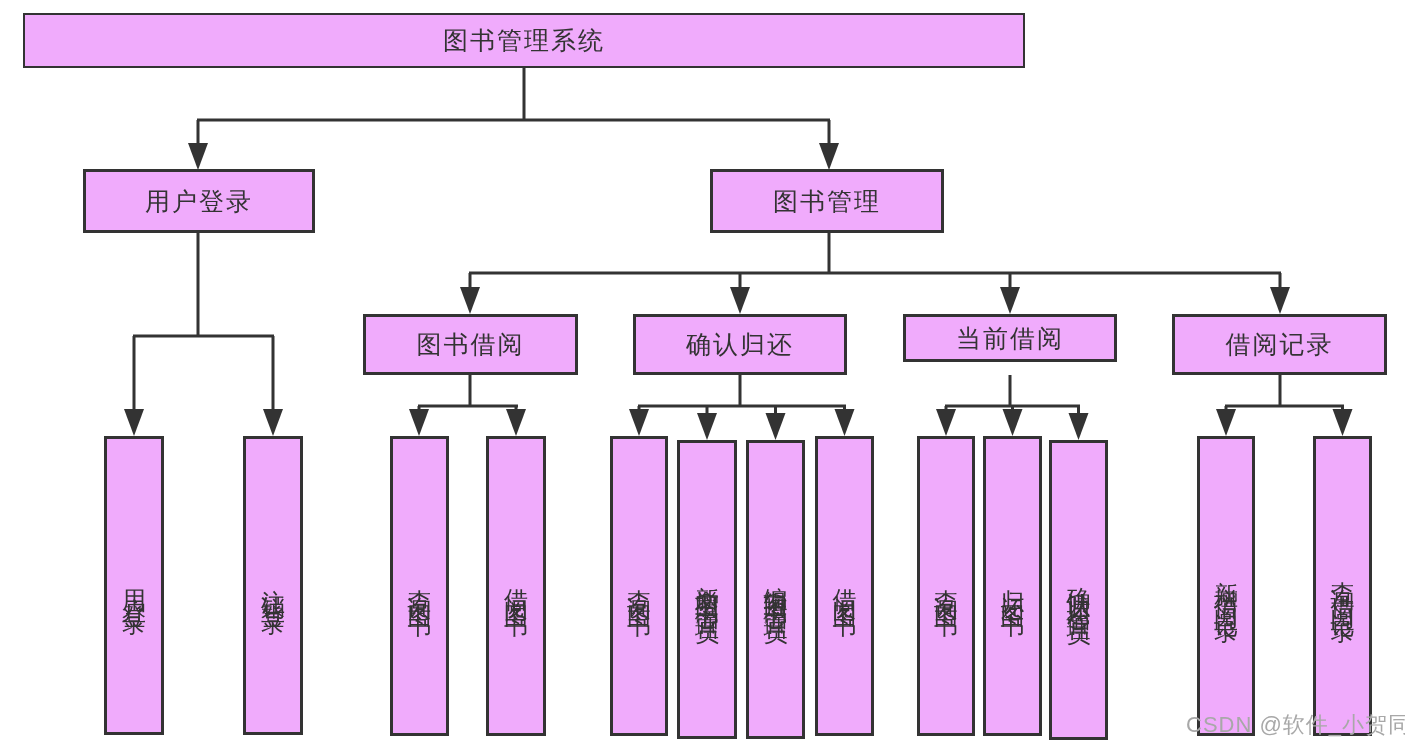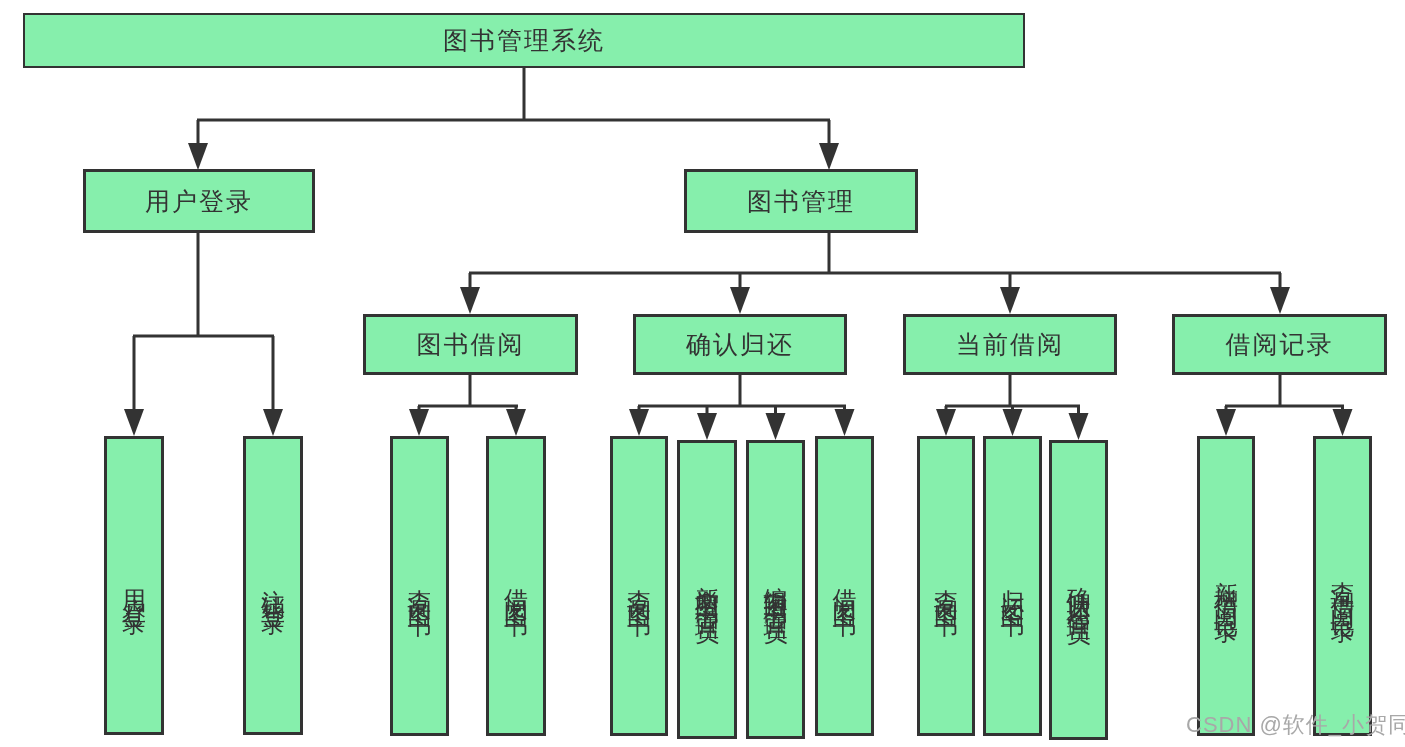--- a/index.html
+++ b/index.html
@@ -8,21 +8,21 @@
     width:1405px;height:747px;
     background:#ffffff;
     font-family:"Liberation Sans","DejaVu Sans",sans-serif;
     overflow:hidden;
   }
   .wires{position:absolute;left:0;top:0;}
   .box{
     position:absolute;
     box-sizing:border-box;
     border:3px solid #333333;
-    background:#86efac;
+    background:#f0abfc;
     display:flex;
     align-items:center;
     justify-content:center;
     color:#333333;
   }
   .h-box span{
     font-size:25px;
     letter-spacing:2px;
     white-space:nowrap;
     color:#333333;
@@ -98,31 +98,31 @@
     </g>
   </svg>
 
   <div class="box h-box root-box" style="left:23px;top:13px;width:1002px;height:55px;">
     <span>图书管理系统</span>
   </div>
 
   <div class="box h-box" style="left:83px;top:169px;width:232px;height:64px;">
     <span>用户登录</span>
   </div>
-  <div class="box h-box" style="left:684px;top:169px;width:234px;height:64px;">
+  <div class="box h-box" style="left:710px;top:169px;width:234px;height:64px;">
     <span>图书管理</span>
   </div>
 
   <div class="box h-box" style="left:363px;top:314px;width:215px;height:61px;">
     <span>图书借阅</span>
   </div>
   <div class="box h-box" style="left:633px;top:314px;width:214px;height:61px;">
     <span>确认归还</span>
   </div>
-  <div class="box h-box" style="left:903px;top:314px;width:214px;height:61px;">
+  <div class="box h-box" style="left:903px;top:314px;width:214px;height:48px;">
     <span>当前借阅</span>
   </div>
   <div class="box h-box" style="left:1172px;top:314px;width:215px;height:61px;">
     <span>借阅记录</span>
   </div>
 
   <div class="box v-box" style="left:104px;top:436px;width:60px;height:299px;">
     <span>用户登录</span>
   </div>
   <div class="box v-box" style="left:243px;top:436px;width:60px;height:299px;">

